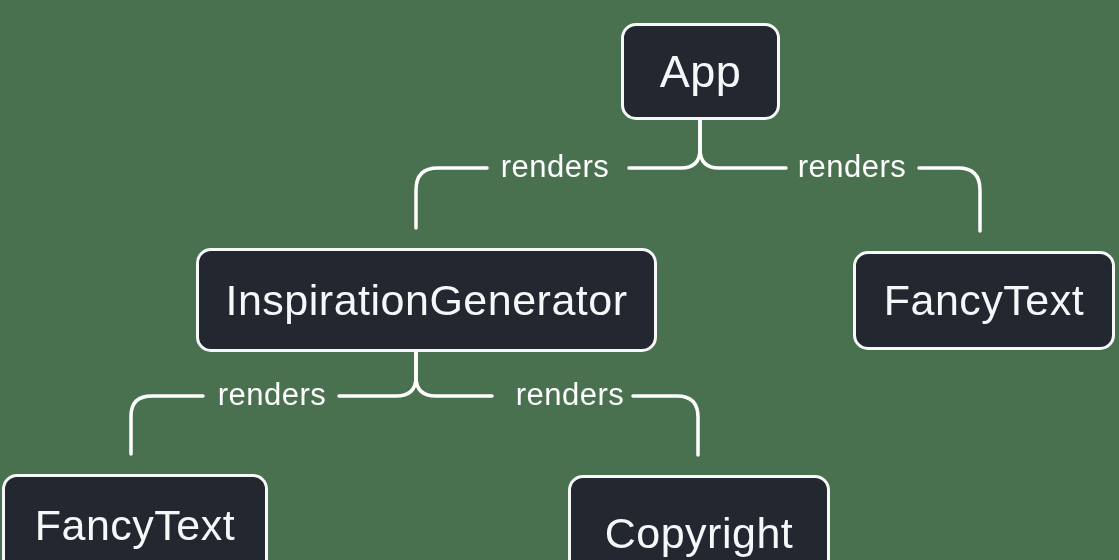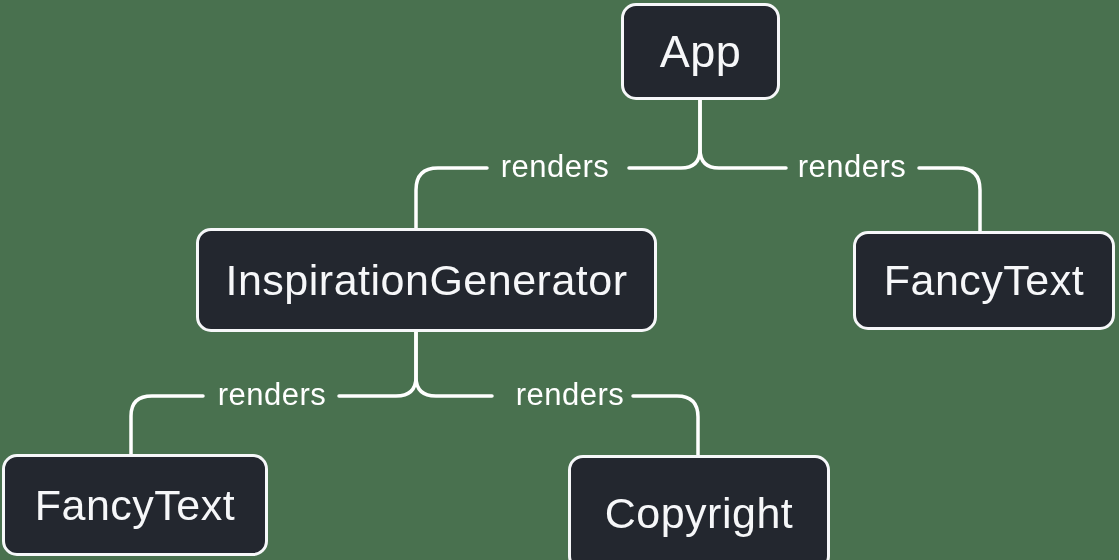--- a/index.html
+++ b/index.html
@@ -43,20 +43,21 @@
     border: 3.5px solid var(--node-border);
     border-radius: 15px;
     color: var(--node-text);
     display: flex;
     align-items: center;
     justify-content: center;
     font-size: 43px;
     font-weight: 400;
     letter-spacing: 0.5px;
     white-space: nowrap;
+    margin-top: 20px;
   }
   .node-app        { left: 621px; top: 3px;   width: 159px; height: 97px;  font-size: 45px; }
   .node-ig         { left: 196px; top: 228px; width: 461px; height: 104px; }
   .node-ft-right   { left: 853px; top: 231px; width: 262px; height: 99px;  }
   .node-ft-left    { left: 2px;   top: 454px; width: 266px; height: 102px; }
   .node-copyright  { left: 568px; top: 455px; width: 262px; height: 116px; }
   .edge-label {
     position: absolute;
     transform: translate(-50%, -50%);
     color: var(--label);

